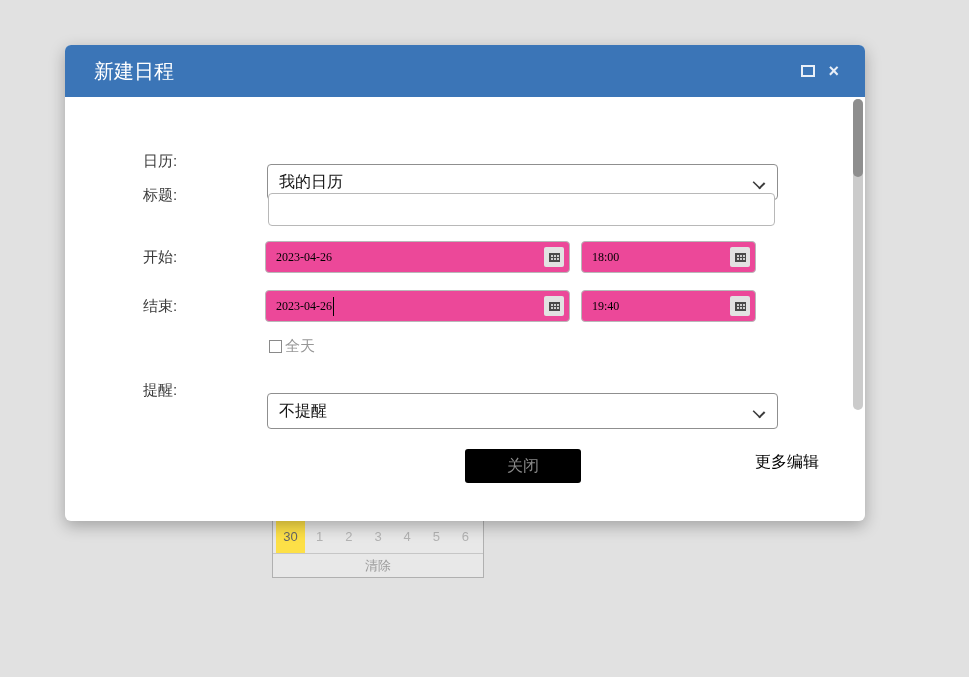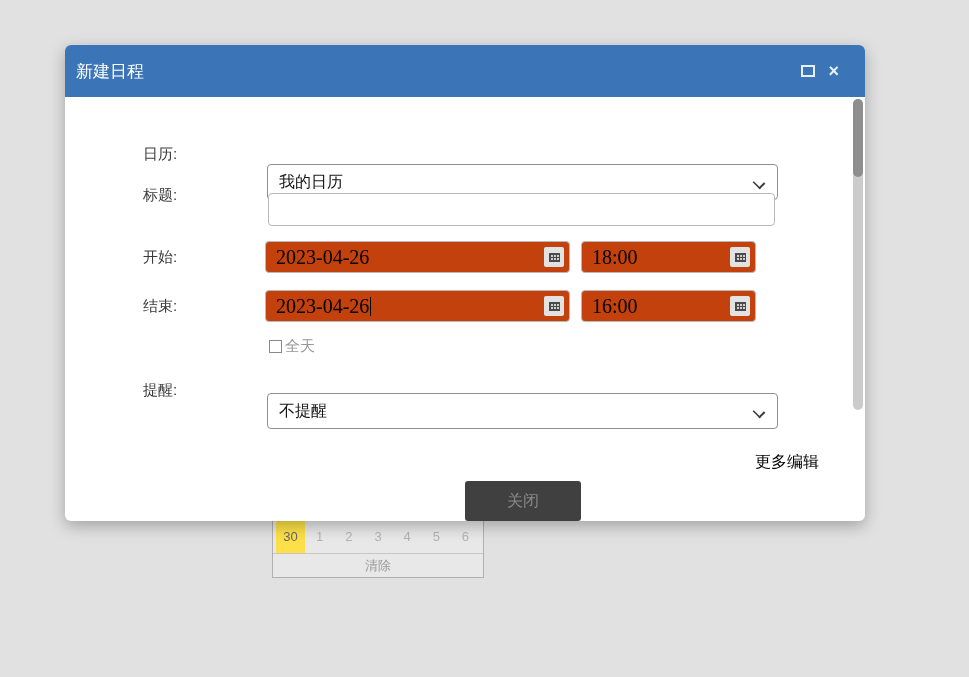--- a/index.html
+++ b/index.html
@@ -13,21 +13,21 @@
     position:absolute;left:65px;top:45px;width:800px;height:476px;
     background:#ffffff;border-radius:6px;
     box-shadow:0 5px 16px rgba(0,0,0,.28);
     z-index:2;
   }
   .modal-header{
     position:absolute;left:0;top:0;right:0;height:52px;
     background:#3b75b7;border-radius:6px 6px 0 0;
     display:flex;align-items:center;
   }
-  .modal-title{color:#ffffff;font-size:17px;margin-left:11px;}
+  .modal-title{color:#ffffff;font-size:20px;margin-left:29px;}
   .win-controls{
     position:absolute;right:26px;top:0;height:52px;
     display:flex;align-items:center;gap:13px;
   }
   .max-icon{width:10px;height:8px;border:2px solid #e9eff7;cursor:pointer;}
   .close-icon{color:#e9eff7;font-size:18px;line-height:1;cursor:pointer;font-weight:bold;}
   
   .fl{position:absolute;left:78px;font-size:15px;line-height:18px;color:#3a3a3a;}
   
   .sel{
@@ -44,23 +44,23 @@
   
   .ti{
     position:absolute;left:203px;top:148px;width:507px;height:33px;box-sizing:border-box;
     background:#fff;border:1px solid #b8b8b8;border-radius:4px;
     font-size:16px;padding:0 10px;outline:none;
     font-family:"Liberation Sans","DejaVu Sans",sans-serif;
   }
   
   .dt{
     position:absolute;height:32px;box-sizing:border-box;
-    background:#c2410c;border:1px solid #b8b8b8;border-radius:4px;
+    background:#ec4899;border:1px solid #b8b8b8;border-radius:4px;
     font-family:"Liberation Serif","DejaVu Serif",serif;
-    font-size:20px;color:#000;
+    font-size:12px;color:#000;
     display:flex;align-items:center;padding-left:10px;cursor:text;
   }
   .cal-btn{
     position:absolute;right:5px;top:50%;transform:translateY(-50%);
     width:20px;height:20px;background:#e2e2e2;border-radius:2px;
     display:flex;align-items:center;justify-content:center;cursor:pointer;
   }
   .grid-glyph{
     width:11px;height:9px;box-sizing:border-box;border:1px solid #4a4a4a;
     background-image:linear-gradient(to right,#4a4a4a 1px,transparent 1px),
@@ -73,25 +73,24 @@
     color:#979797;font-size:15px;cursor:pointer;justify-content:space-between;}
   .cb{width:13px;height:13px;box-sizing:border-box;border:1px solid #8a8a8a;background:#fff;margin-right:3px;}
   
   .save-btn{
     position:absolute;left:140px;top:403px;width:238px;height:39px;
     background:#3b75b7;border:none;border-radius:4px;
     color:#fff;font-size:17px;cursor:pointer;
     font-family:"Liberation Sans","DejaVu Sans",sans-serif;
   }
   .close-btn{
-    position:absolute;left:400px;top:404px;width:116px;height:40px;
-    background:#404040;border:none;border-radius:3px;
+    position:absolute;left:400px;top:404px;width:116px;height:34px;
+    background:#000000;border:none;border-radius:3px;
     color:#8a8a8a;font-size:16px;cursor:pointer;
     font-family:"Liberation Sans","DejaVu Sans",sans-serif;
-    margin-top:32px;
   }
   .more-link{position:absolute;left:690px;top:407px;color:#000000;font-size:16px;
     text-decoration:none;cursor:pointer;}
   
   .sb-track{
     position:absolute;left:788px;top:54px;width:10px;height:311px;
     background:#cbcbcb;border-radius:5px;
   }
   .sb-thumb{
     position:absolute;left:0;top:0;width:10px;height:78px;
@@ -135,21 +134,21 @@
 <div class="modal">
 
   <div class="modal-header">
     <span class="modal-title">新建日程</span>
     <span class="win-controls">
       <span class="max-icon"></span>
       <span class="close-icon">×</span>
     </span>
   </div>
 
-  <span class="fl" style="top:100px;">日历:</span>
+  <span class="fl" style="top:107px;">日历:</span>
   <div class="sel" style="top:99px;">
     <span>我的日历</span>
     <span class="chev"></span>
   </div>
 
   <span class="fl" style="top:141px;">标题:</span>
   <input class="ti" value="" style="">
 
   <span class="fl" style="top:203px;">开始:</span>
   <div class="dt" style="left:200px;top:196px;width:305px;">
@@ -167,21 +166,21 @@
 
   <span class="fl" style="top:252px;">结束:</span>
   <div class="dt" style="left:200px;top:245px;width:305px;">
     <span>2023-04-26</span>
     <span class="caret"></span>
     <span class="cal-btn">
         <span class="grid-glyph"></span>
       </span>
   </div>
   <div class="dt" style="left:516px;top:245px;width:175px;">
-    <span>16:00</span>
+    <span>19:40</span>
     <span class="cal-btn">
         <span class="grid-glyph"></span>
       </span>
   </div>
 
   <label class="allday">
     <span class="cb"></span>
     <span>全天</span>
   </label>
 

